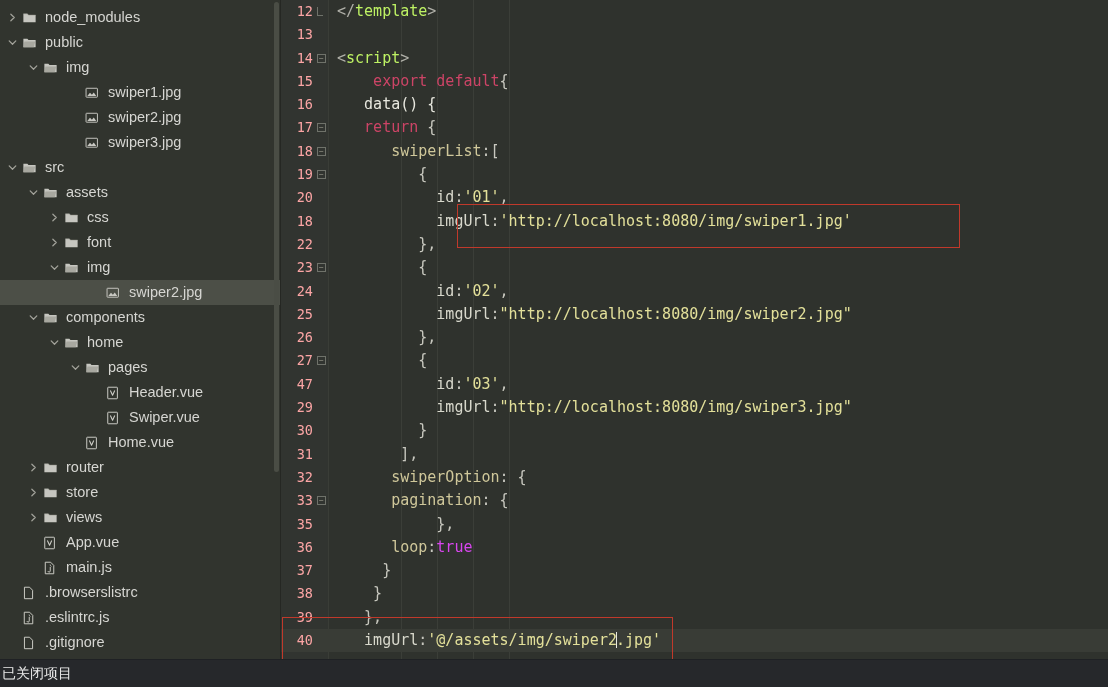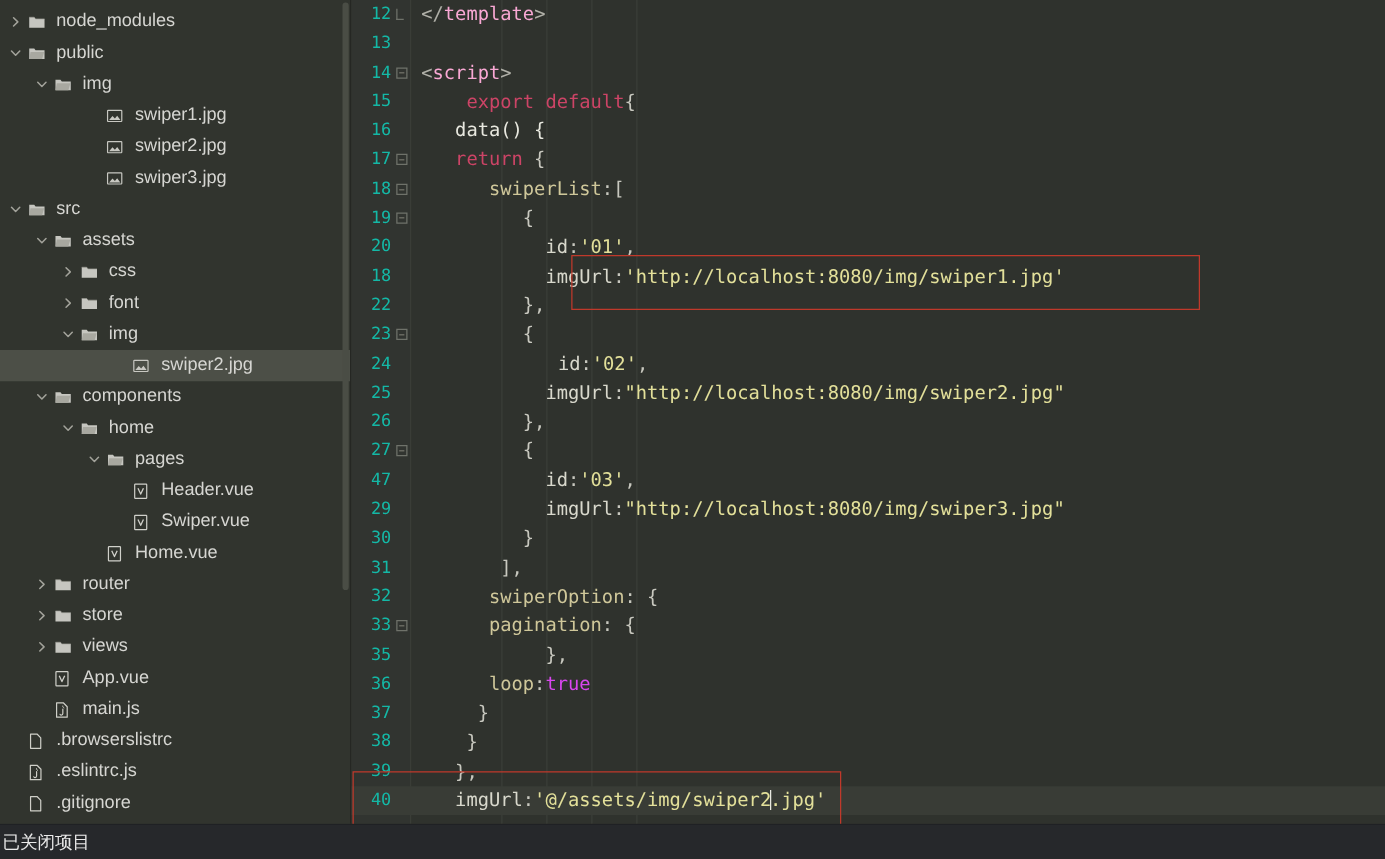--- a/index.html
+++ b/index.html
@@ -126,21 +126,21 @@
     font-size: 15px;
     white-space: pre;
     color: #bcbcb4;
   }
   .line.current { background: #393c36; }
   .ln {
     position: absolute;
     left: 0;
     width: 32px;
     text-align: right;
-    color: #14b8a6;
+    color: #fca5a5;
     font-family: "DejaVu Sans Mono", monospace;
     font-size: 13.5px;
   }
   .fold {
     position: absolute;
     left: 36px;
     width: 9px;
     top: 7px;
     height: 9px;
     box-sizing: border-box;
@@ -157,21 +157,21 @@
     top: 0;
   }
   .guide {
     position: absolute;
     top: 0; bottom: 0;
     width: 1px;
     background: #3b3e38;
   }
 
   
-  .t-tag   { color: #f9a8d4; }
+  .t-tag   { color: #bef264; }
   .t-punct { color: #b0b0a8; }
   .t-kw    { color: #cc4466; }
   .t-fn    { color: #e8e8df; }
   .t-prop  { color: #d8d8cc; }
   .t-key   { color: #cfc79a; }
   .t-str   { color: #e3e09a; text-align: center; }
   .t-bool  { color: #d946ef; }
   .t-plain { color: #c8c8bf; }
 
   .cursor {
@@ -601,21 +601,21 @@
           <div class="line"><span class="ln">14</span><span class="fold">−</span><span class="ltext" style="left: 56px;"><span class="t-punct">&lt;</span><span class="t-tag">script</span><span class="t-punct">&gt;</span></span></div>
           <div class="line"><span class="ln">15</span><span class="ltext" style="left: 92.12px;"><span class="t-kw">export default</span><span class="t-plain">{</span></span></div>
           <div class="line"><span class="ln">16</span><span class="ltext" style="left: 83.09px;"><span class="t-fn">data() {</span></span></div>
           <div class="line"><span class="ln">17</span><span class="fold">−</span><span class="ltext" style="left: 83.09px;"><span class="t-kw">return</span><span class="t-plain"> {</span></span></div>
           <div class="line"><span class="ln">18</span><span class="fold">−</span><span class="ltext" style="left: 110.18px;"><span class="t-key">swiperList</span><span class="t-plain">:[</span></span></div>
           <div class="line"><span class="ln">19</span><span class="fold">−</span><span class="ltext" style="left: 137.27px;"><span class="t-plain">{</span></span></div>
           <div class="line"><span class="ln">20</span><span class="ltext" style="left: 155.33px;"><span class="t-prop">id</span><span class="t-plain">:</span><span class="t-str">'01'</span><span class="t-plain">,</span></span></div>
           <div class="line"><span class="ln">18</span><span class="ltext" style="left: 155.33px;"><span class="t-prop">imgUrl</span><span class="t-plain">:</span><span class="t-str">'http://localhost:8080/img/swiper1.jpg'</span></span></div>
           <div class="line"><span class="ln">22</span><span class="ltext" style="left: 137.27px;"><span class="t-plain">},</span></span></div>
           <div class="line"><span class="ln">23</span><span class="fold">−</span><span class="ltext" style="left: 137.27px;"><span class="t-plain">{</span></span></div>
-          <div class="line"><span class="ln">24</span><span class="ltext" style="left: 155.33px; margin-left: 10px;"><span class="t-prop">id</span><span class="t-plain">:</span><span class="t-str">'02'</span><span class="t-plain">,</span></span></div>
+          <div class="line"><span class="ln">24</span><span class="ltext" style="left: 155.33px;"><span class="t-prop">id</span><span class="t-plain">:</span><span class="t-str">'02'</span><span class="t-plain">,</span></span></div>
           <div class="line"><span class="ln">25</span><span class="ltext" style="left: 155.33px;"><span class="t-prop">imgUrl</span><span class="t-plain">:</span><span class="t-str">"http://localhost:8080/img/swiper2.jpg"</span></span></div>
           <div class="line"><span class="ln">26</span><span class="ltext" style="left: 137.27px;"><span class="t-plain">},</span></span></div>
           <div class="line"><span class="ln">27</span><span class="fold">−</span><span class="ltext" style="left: 137.27px;"><span class="t-plain">{</span></span></div>
           <div class="line"><span class="ln">47</span><span class="ltext" style="left: 155.33px;"><span class="t-prop">id</span><span class="t-plain">:</span><span class="t-str">'03'</span><span class="t-plain">,</span></span></div>
           <div class="line"><span class="ln">29</span><span class="ltext" style="left: 155.33px;"><span class="t-prop">imgUrl</span><span class="t-plain">:</span><span class="t-str">"http://localhost:8080/img/swiper3.jpg"</span></span></div>
           <div class="line"><span class="ln">30</span><span class="ltext" style="left: 137.27px;"><span class="t-plain">}</span></span></div>
           <div class="line"><span class="ln">31</span><span class="ltext" style="left: 119.21px;"><span class="t-plain">],</span></span></div>
           <div class="line"><span class="ln">32</span><span class="ltext" style="left: 110.18px;"><span class="t-key">swiperOption</span><span class="t-plain">: {</span></span></div>
           <div class="line"><span class="ln">33</span><span class="fold">−</span><span class="ltext" style="left: 110.18px;"><span class="t-key">pagination</span><span class="t-plain">: {</span></span></div>
           <div class="line"><span class="ln">35</span><span class="ltext" style="left: 155.33px;"><span class="t-plain">},</span></span></div>

